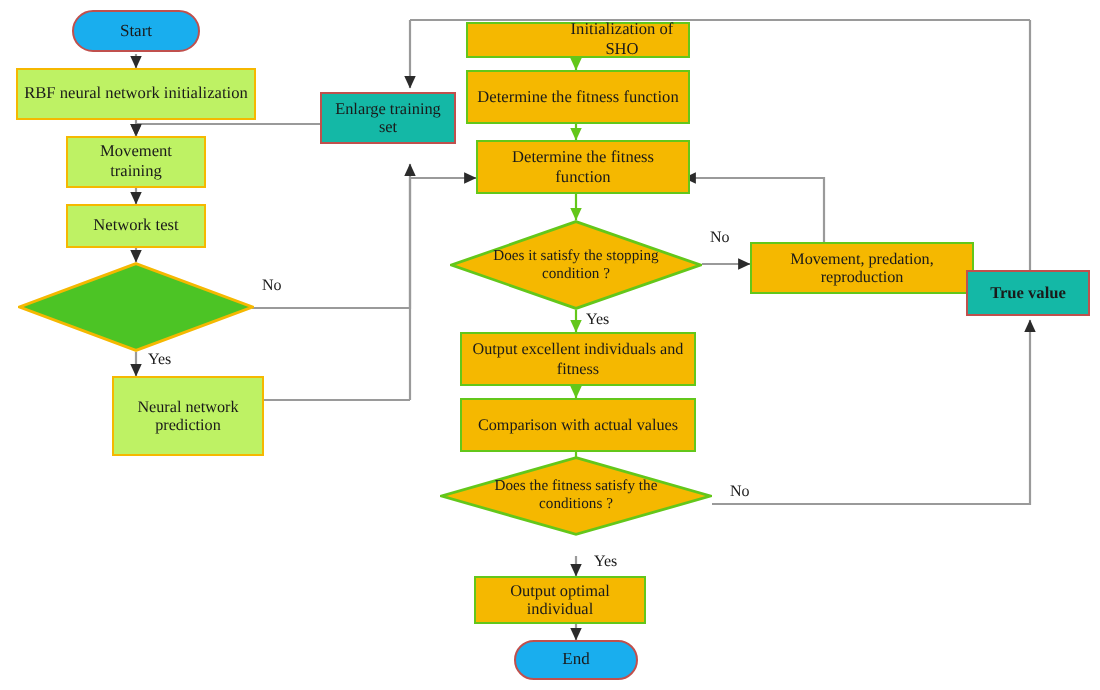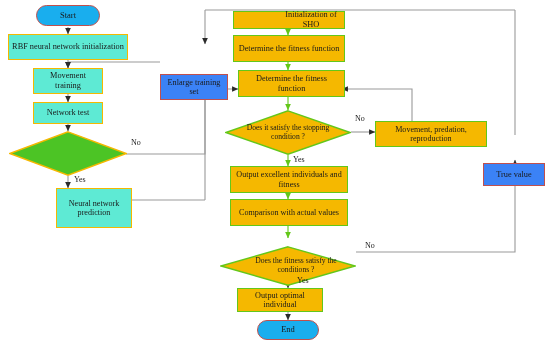--- a/index.html
+++ b/index.html
@@ -15,23 +15,23 @@
     position:absolute;
     display:flex;align-items:center;justify-content:center;
     text-align:center;
     box-sizing:border-box;
     line-height:1.15;
     color:#1a1a1a;
     z-index:2;
   }
   .node span{display:block;padding:0 3px;}
   
-  .green   {background:#5eead4;border:1.5px solid #f5b800;}
+  .green   {background:#bef264;border:1.5px solid #f5b800;}
   .orange  {background:#f5b800;border:1.5px solid #63c71a;}
-  .blue-box{background:#3b82f6;border:1.5px solid #c0504d;margin-top:28px;}
+  .blue-box{background:#14b8a6;border:1.5px solid #c0504d;}
   .terminal{background:#19aeee;border:1.5px solid #c0504d;border-radius:999px;}
   
   .diamond{
     background:transparent;border:none;
     position:absolute;z-index:2;
     display:flex;align-items:center;justify-content:center;
   }
   .diamond .dshape{
     position:absolute;left:0;top:0;width:100%;height:100%;
   }
@@ -149,40 +149,40 @@
   </div>
 
   <div class="node orange" style="left:230px;top:166px;width:118px;height:27px;font-size:8.1px;">
     <span>Output excellent individuals and fitness</span>
   </div>
 
   <div class="node orange" style="left:230px;top:199px;width:118px;height:27px;font-size:8.1px;">
     <span>Comparison with actual values</span>
   </div>
 
-  <div class="diamond" style="left:220px;top:246px;width:136px;height:40px;justify-content:flex-end;">
+  <div class="diamond" style="left:220px;top:228px;width:136px;height:40px;">
     <svg class="dshape" viewBox="0 0 136 40" preserveAspectRatio="none">
       <polygon points="68,0.8 135.2,20 68,39.2 0.8,20" fill="#f5b800" stroke="#63c71a" stroke-width="1.4"></polygon>
     </svg>
     <div class="dlabel" style="font-size:7.6px;width:112px;">Does the fitness satisfy the conditions ?</div>
   </div>
 
   <div class="node orange" style="left:237px;top:288px;width:86px;height:24px;font-size:8.2px;">
     <span>Output optimal individual</span>
   </div>
 
   <div class="node terminal" style="left:257px;top:320px;width:62px;height:20px;font-size:8.5px;">
     <span>End</span>
   </div>
 
   <div class="node orange" style="left:375px;top:121px;width:112px;height:26px;font-size:8.1px;">
     <span>Movement, predation, reproduction</span>
   </div>
 
-  <div class="node blue-box" style="left:483px;top:135px;width:62px;height:23px;font-size:8.3px;">
+  <div class="node blue-box" style="left:483px;top:135px;width:62px;height:23px;font-size:8.3px;font-weight:bold;">
     <span>True value</span>
   </div>
 
   <div class="lbl" style="left:131px;top:138px;font-size:8px;">No</div>
   <div class="lbl" style="left:74px;top:175px;font-size:8px;">Yes</div>
   <div class="lbl" style="left:355px;top:114px;font-size:8px;">No</div>
   <div class="lbl" style="left:293px;top:155px;font-size:8px;">Yes</div>
   <div class="lbl" style="left:365px;top:241px;font-size:8px;">No</div>
   <div class="lbl" style="left:297px;top:276px;font-size:8px;">Yes</div>
 

